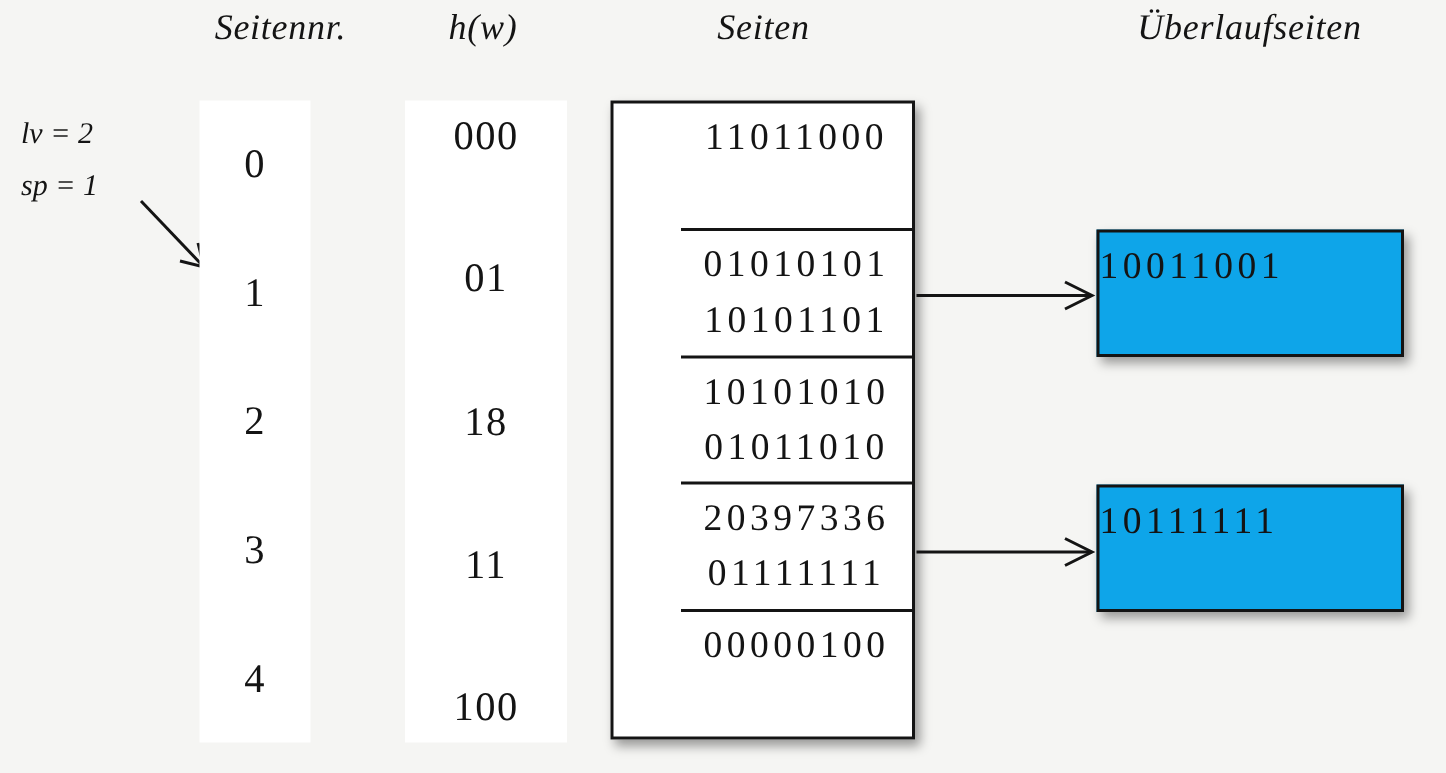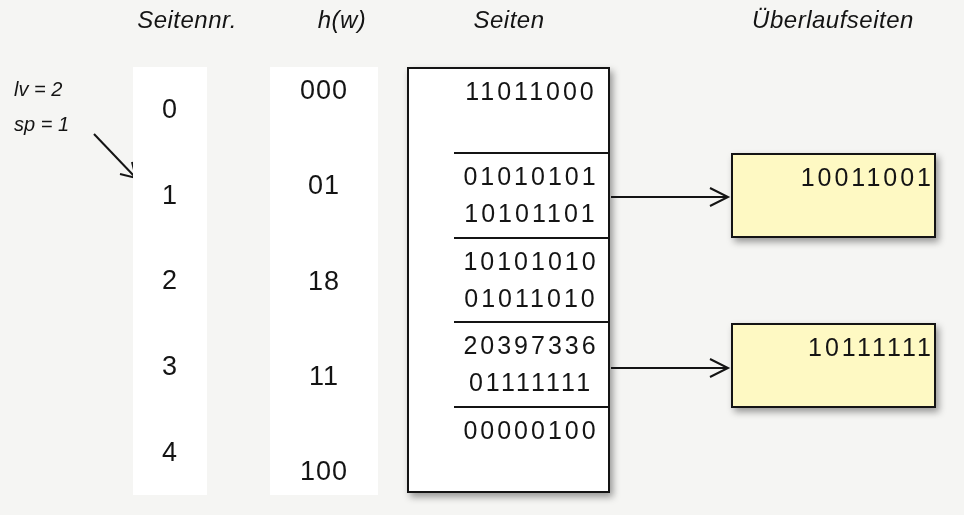--- a/index.html
+++ b/index.html
@@ -10,32 +10,33 @@
   html,body{background:var(--bg);}
   body{
     font-family:"Liberation Sans", sans-serif;
     color:var(--ink);
   }
   .stage{
     position:relative;
     width:964px;height:515px;
     background:var(--bg);
     overflow:hidden;
+    font-family:Liberation Serif, serif;
   }
   
   .col-header{
     position:absolute;top:6px;
     transform:translateX(-50%);
     font-style:italic;
     font-size:24px;
     letter-spacing:.5px;
     white-space:nowrap;
   }
   .hdr-seitennr{left:187px;}
-  .hdr-hw{left:322px;margin-left:20px;}
+  .hdr-hw{left:322px;}
   .hdr-seiten{left:509px;}
   .hdr-ueberlauf{left:833px;text-align:center;}
 
   
   .annotation{
     position:absolute;left:14px;top:72px;
     font-style:italic;
     font-size:20px;
     line-height:35px;
     white-space:nowrap;
@@ -78,25 +79,25 @@
     height:37px;line-height:37px;
     font-size:25px;
     letter-spacing:3px;
     white-space:nowrap;
   }
 
   
   .overflow-box{
     position:absolute;left:731px;
     width:205px;height:85px;
-    background:#fef9c3;
+    background:#0ea5e9;
     border:2.5px solid var(--ink);
     box-shadow:3px 4px 7px rgba(0,0,0,.38);
     padding-top:4px;
-    text-align:right;
+    text-align:left;
   }
   .ovf-1{top:153px;}
   .ovf-2{top:323px;}
 
   .link-arrow{position:absolute;}
   .arrow-1{left:610px;top:180px;}
   .arrow-2{left:610px;top:351px;}
   svg line, svg polyline{stroke:var(--ink);fill:none;}
 </style>
 </head>

